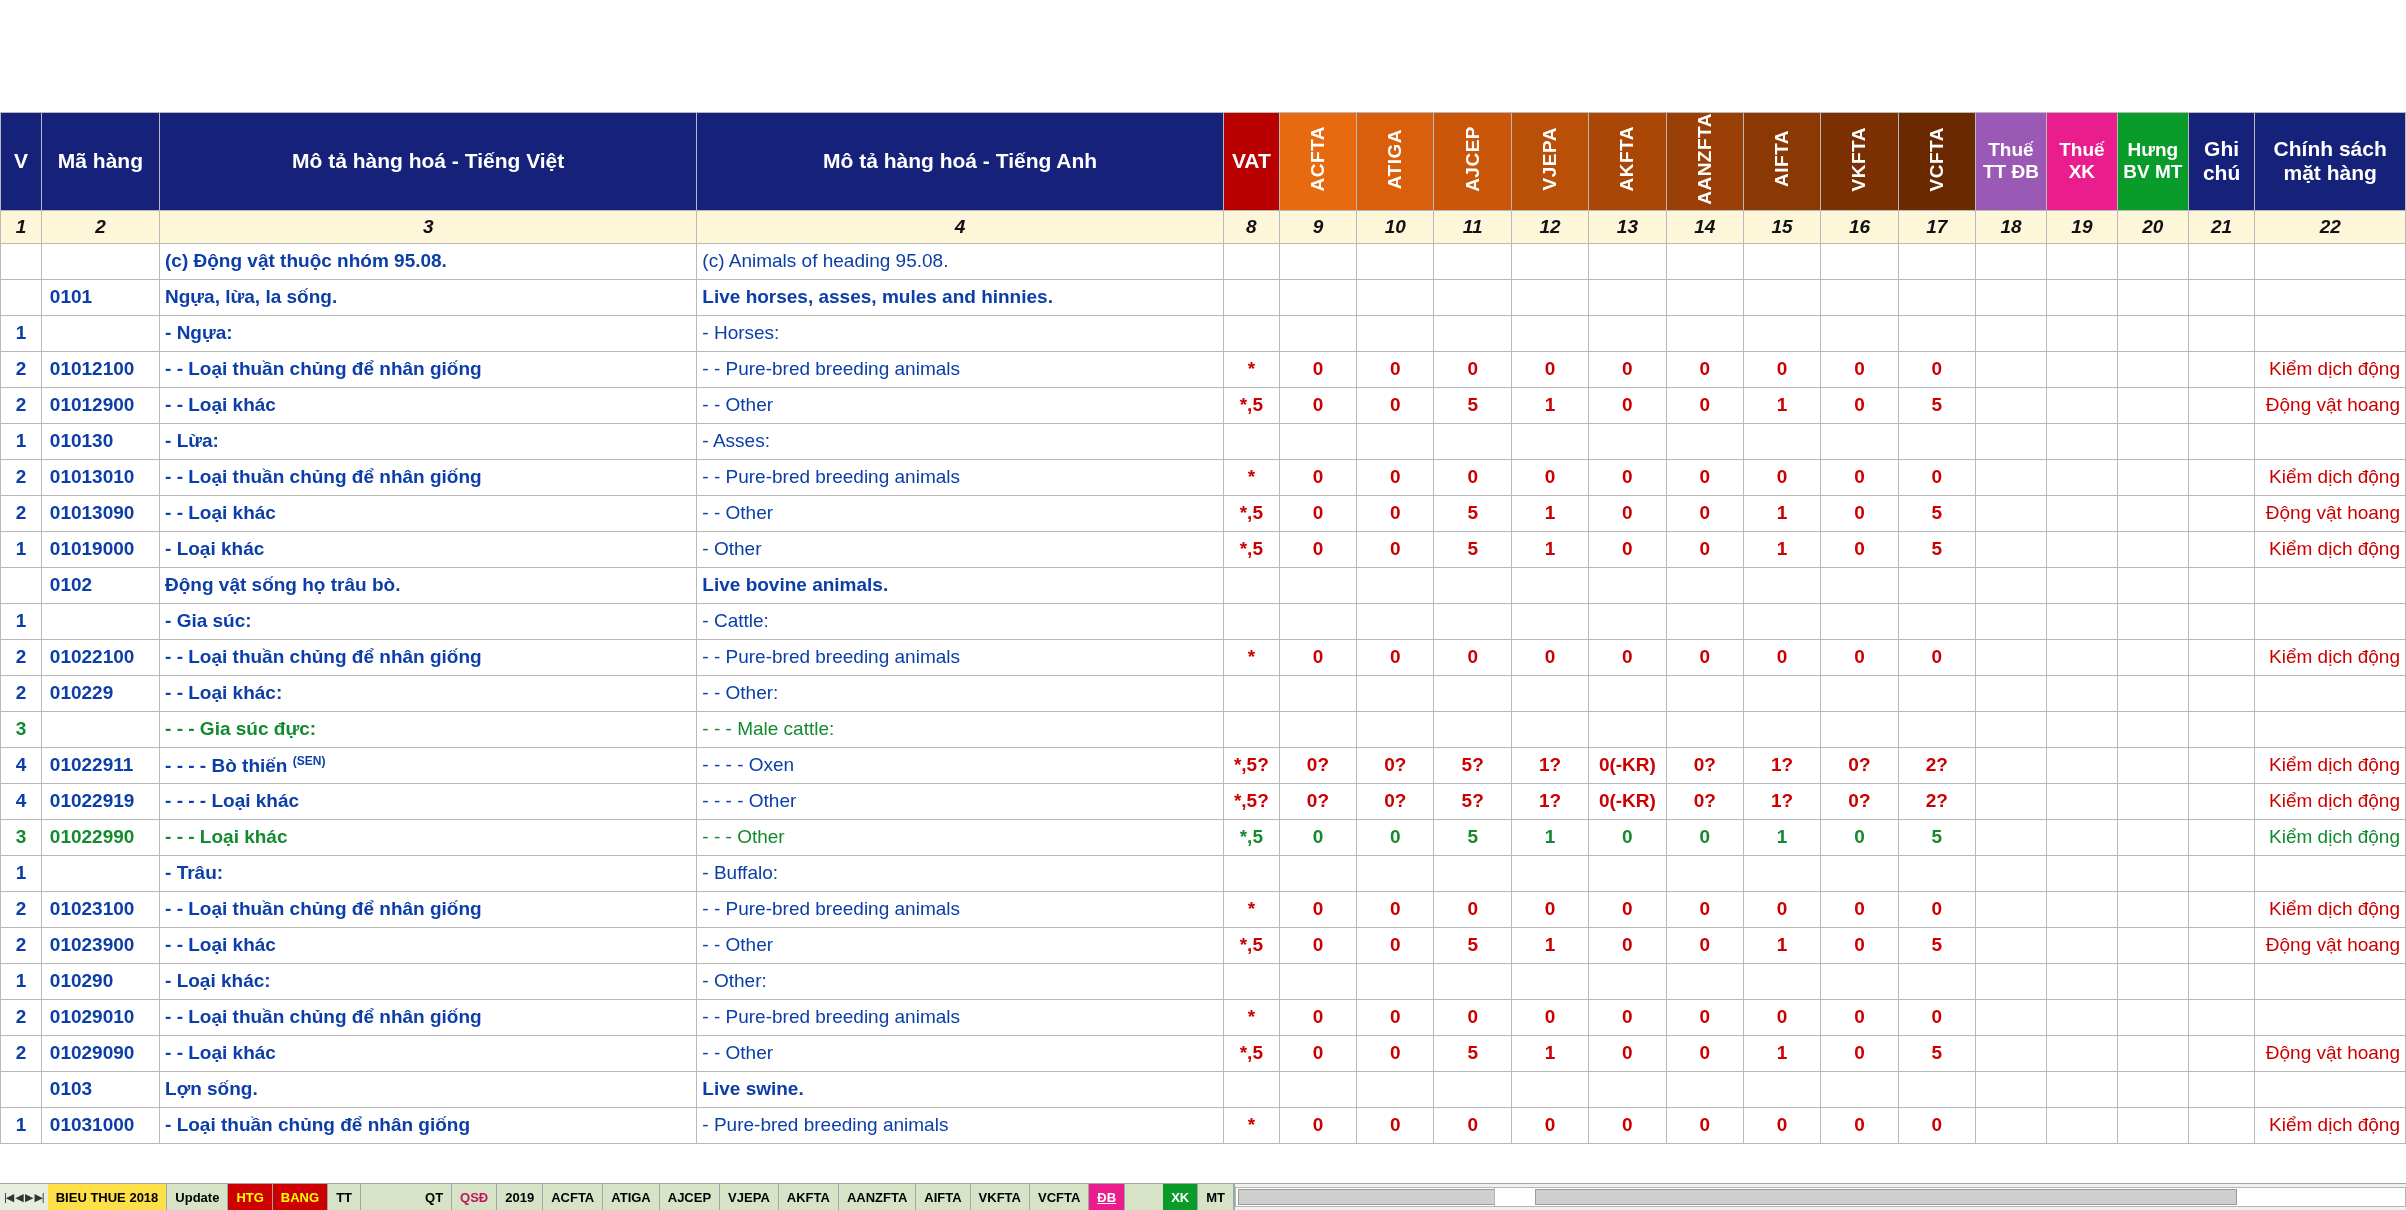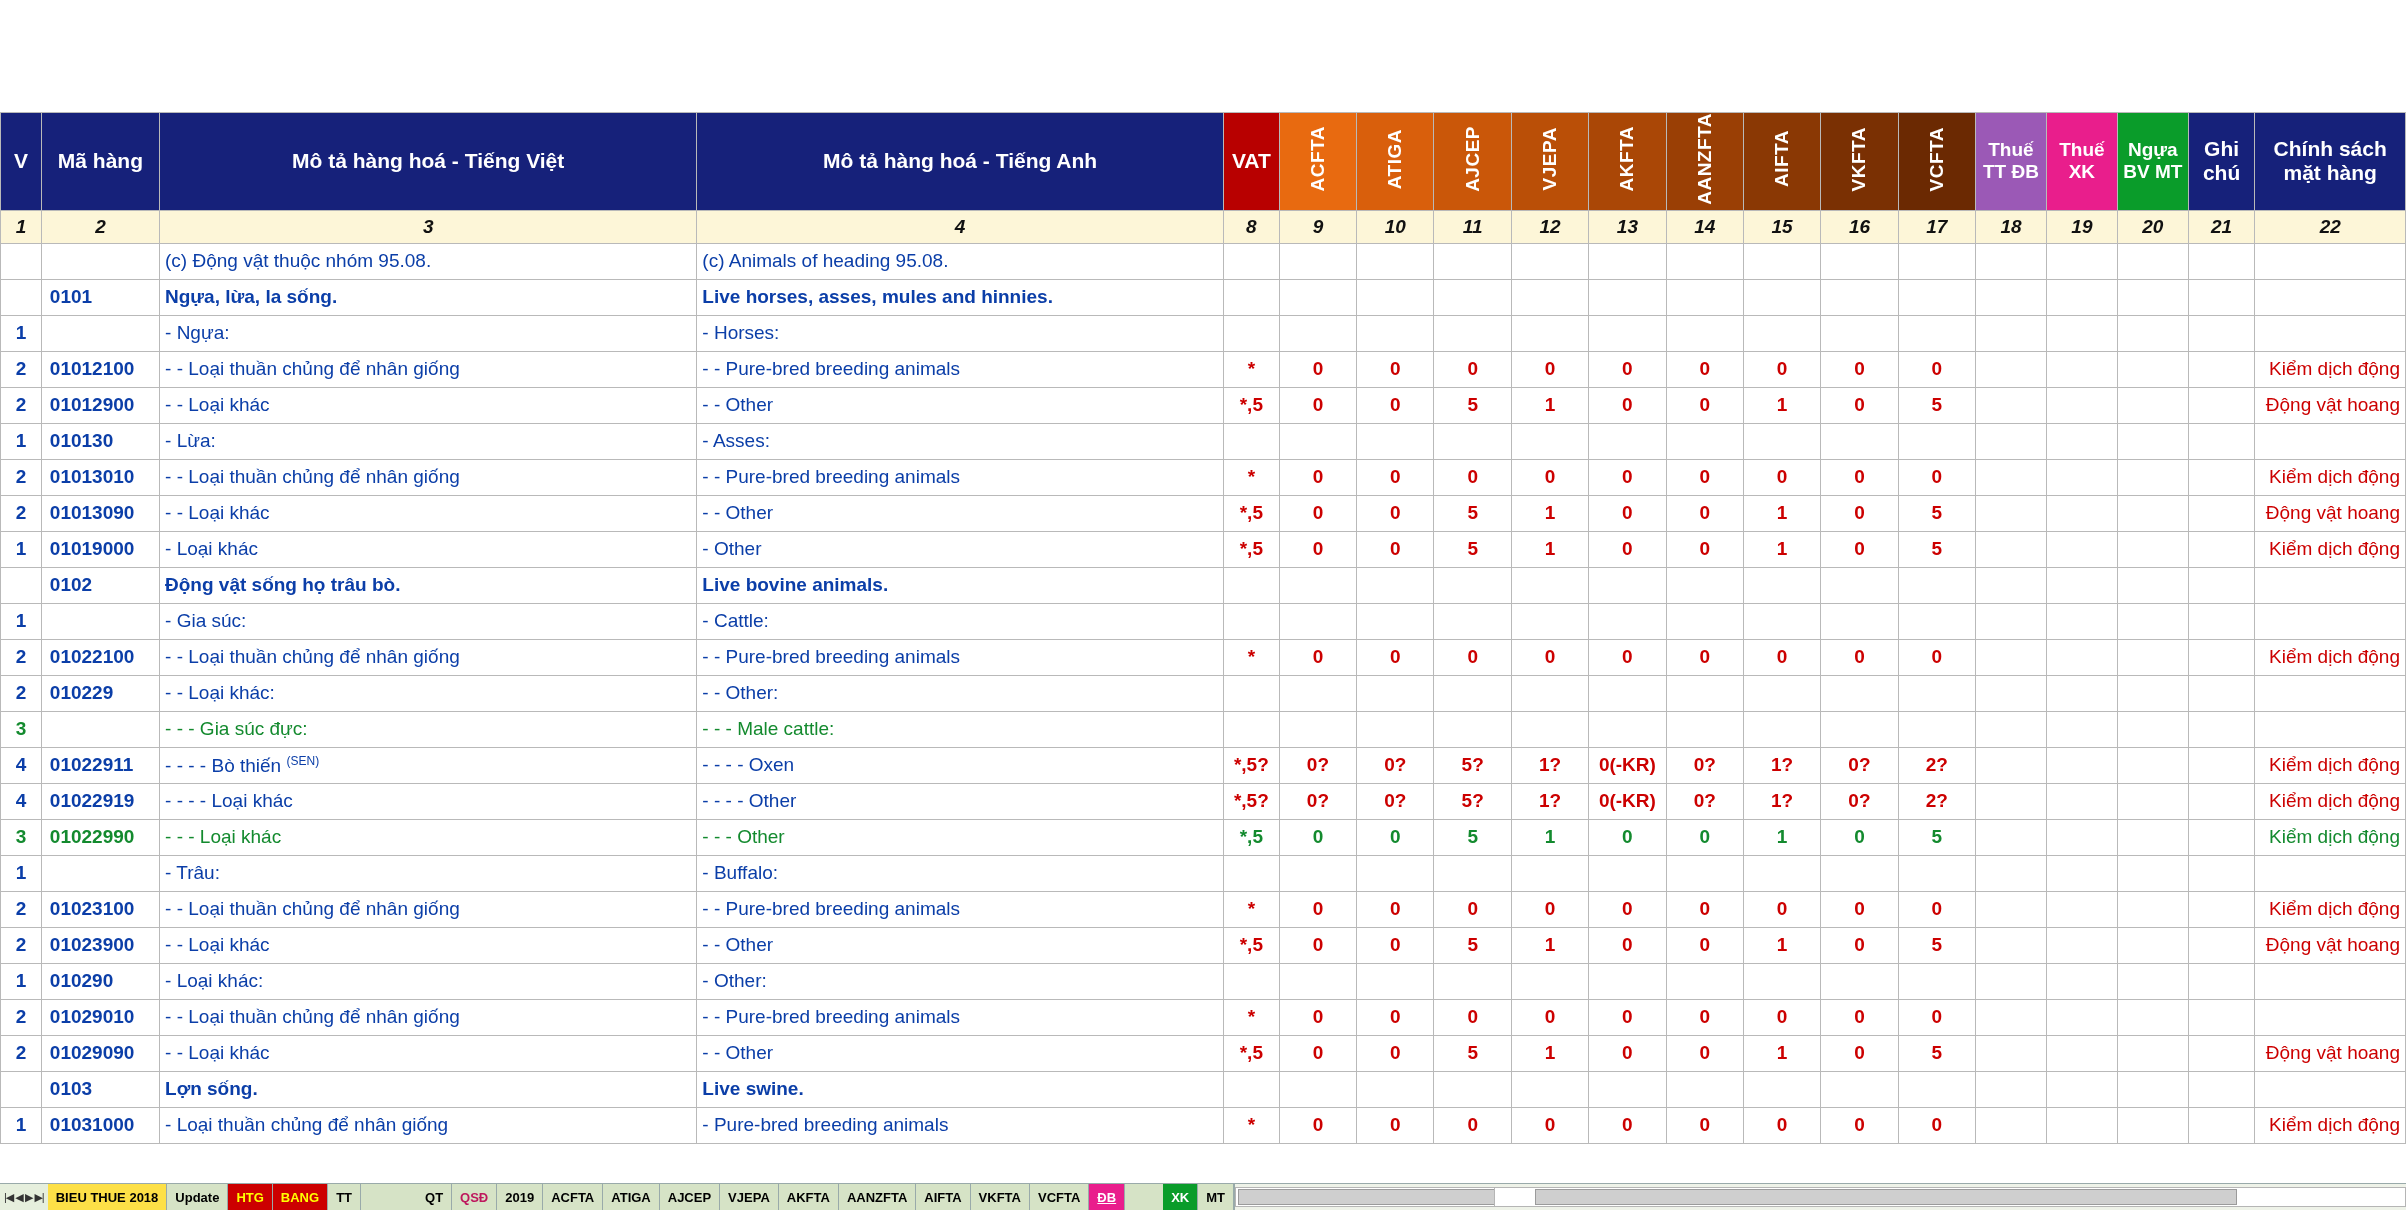--- a/index.html
+++ b/index.html
@@ -115,21 +115,21 @@
     font-weight: bold;
     text-align: center;
     height: 32px;
     font-size: 19px;
   }
 
   
   tbody td { background: #ffffff; height: 34px; }
   td.lvl    { text-align: center; color: #0b3ea8; font-weight: bold; }
   td.code   { text-align: left;   color: #0b3ea8; font-weight: bold; padding-left: 8px;}
-  td.desc-vi{ text-align: left;   color: #0b3ea8; }
+  td.desc-vi{ text-align: left;   color: #0b3ea8; font-weight: bold; }
   td.desc-en{ text-align: left;   color: #0b3ea8; margin-left: 12px; }
   td.num    { text-align: center; color: #cc0000; font-weight: bold; }
   td.rate   { text-align: center; color: #cc0000; font-weight: bold; }
   td.policy { text-align: right;   color: #cc0000; }
   td.note   { background:#ffffff; }
 
   tr.head-row td.code,
   tr.head-row td.desc-vi,
   tr.head-row td.desc-en { font-weight: bold; color:#0b3ea8; }
 
@@ -257,21 +257,21 @@
         <th class="rot c-atiga"><span class="rotinner">ATIGA</span></th>
         <th class="rot c-ajcep"><span class="rotinner">AJCEP</span></th>
         <th class="rot c-vjepa"><span class="rotinner">VJEPA</span></th>
         <th class="rot c-akfta"><span class="rotinner">AKFTA</span></th>
         <th class="rot c-aanz"><span class="rotinner">AANZFTA</span></th>
         <th class="rot c-aifta"><span class="rotinner">AIFTA</span></th>
         <th class="rot c-vkfta"><span class="rotinner">VKFTA</span></th>
         <th class="rot c-vcfta"><span class="rotinner">VCFTA</span></th>
         <th class="c-ttdb" style="white-space:normal;font-size:19px">Thuế TT ĐB</th>
         <th class="c-xk" style="white-space:normal;font-size:19px">Thuế XK</th>
-        <th class="c-bvmt" style="white-space:normal;font-size:19px">Ngựa BV MT</th>
+        <th class="c-bvmt" style="white-space:normal;font-size:19px">Hưng BV MT</th>
         <th style="white-space:normal">Ghi chú</th>
         <th style="white-space:normal">Chính sách mặt hàng</th>
       </tr>
       <tr class="numrow">
         <td>1</td>
         <td>2</td>
         <td>3</td>
         <td>4</td>
         <td>8</td>
         <td>9</td>

